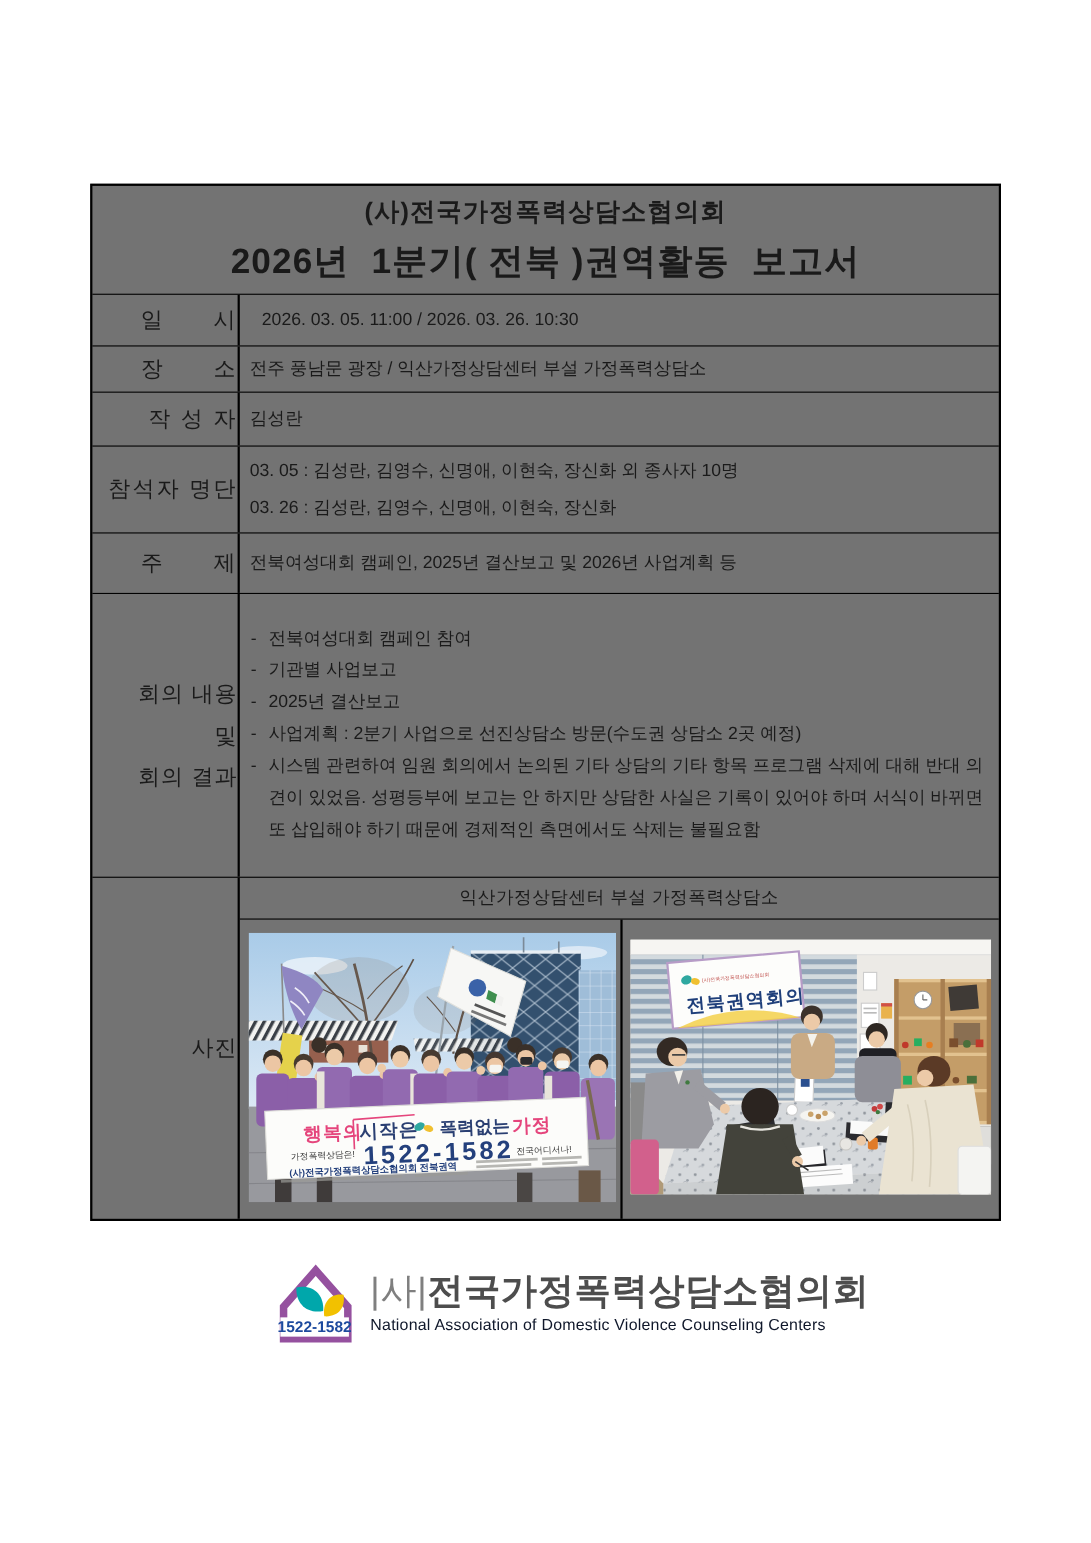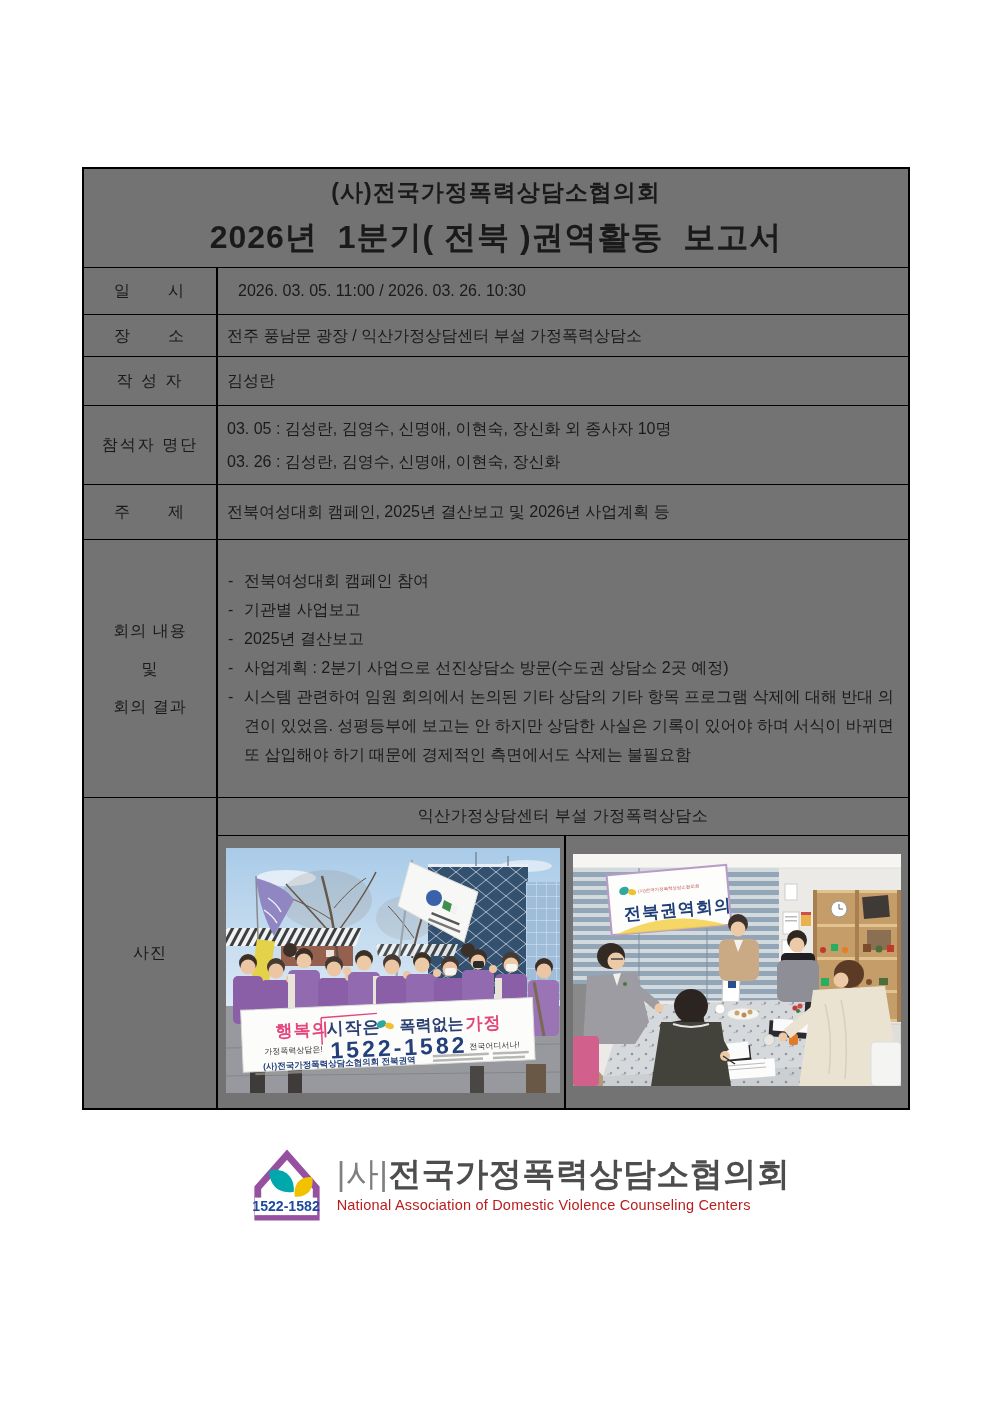--- a/index.html
+++ b/index.html
@@ -18,22 +18,22 @@
 
   .title-cell {
     width:100%; height:99px; border-bottom:1px solid #000;
     display:flex; flex-direction:column; align-items:center; justify-content:center;
   }
   .title1 { font-size:23px; font-weight:bold; letter-spacing:1px; white-space:pre; }
   .title2 { font-size:32px; font-weight:bold; letter-spacing:1px; margin-top:8px; white-space:pre; }
 
   .label-cell {
     width:134px; flex:0 0 134px; border-right:2px solid #000;
-    display:flex; flex-direction:column; align-items:center; justify-content:center;
-    font-size:16px; letter-spacing:2px; text-align:center;
+    display:flex; flex-direction:column; align-items:flex-end; justify-content:center;
+    font-size:20px; letter-spacing:2px; text-align:center;
   }
   .label-cell .lbl { white-space:pre; line-height:24px; }
   .meeting-label .lbl { line-height:38px; letter-spacing:1px; }
 
   .value-cell {
     flex:1; display:flex; flex-direction:column; justify-content:center;
     font-size:16px; padding-left:9px; line-height:24px;
   }
   .value-cell.indent-more { padding-left:20px; }
 
@@ -69,21 +69,21 @@
   .photo2 { position:absolute; left:7px; top:18px; }
 
   .footer {
     position:absolute; top:1141px; left:0; width:100%;
     display:flex; align-items:center; justify-content:center;
     transform:translateX(24px); gap:13px;
   }
   .footer-text { display:flex; flex-direction:column; }
   .footer-kr { font-size:33px; color:#4d4d4d; font-weight:600; letter-spacing:0.5px; line-height:40px; }
   .footer-kr .prefix { color:#7f7f7f; font-weight:400; }
-  .footer-en { font-size:14.5px; color:#b91c1c; margin-top:3px; letter-spacing:0.2px; }
+  .footer-en { font-size:14.5px; color:#0f172a; margin-top:3px; letter-spacing:0.2px; }
 </style>
 </head>
 <body>
 
 <div class="page">
 
   <div class="report-table">
 
     <div class="title-cell">
       <div class="title1">(사)전국가정폭력상담소협의회</div>

